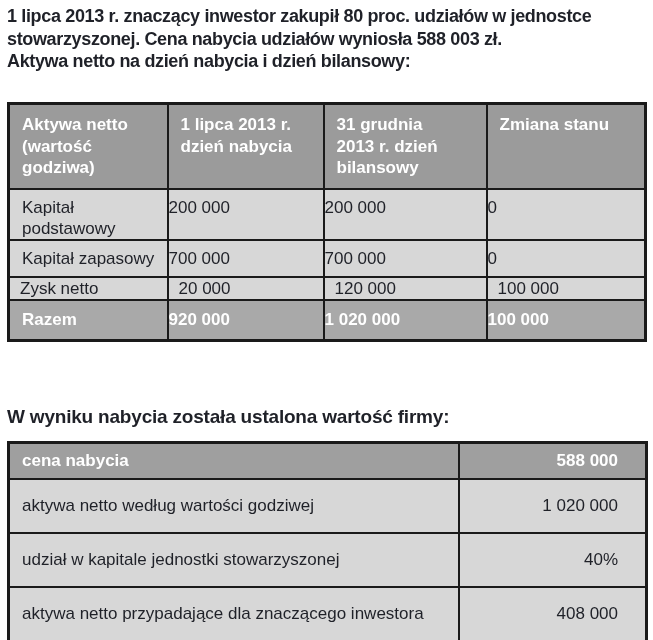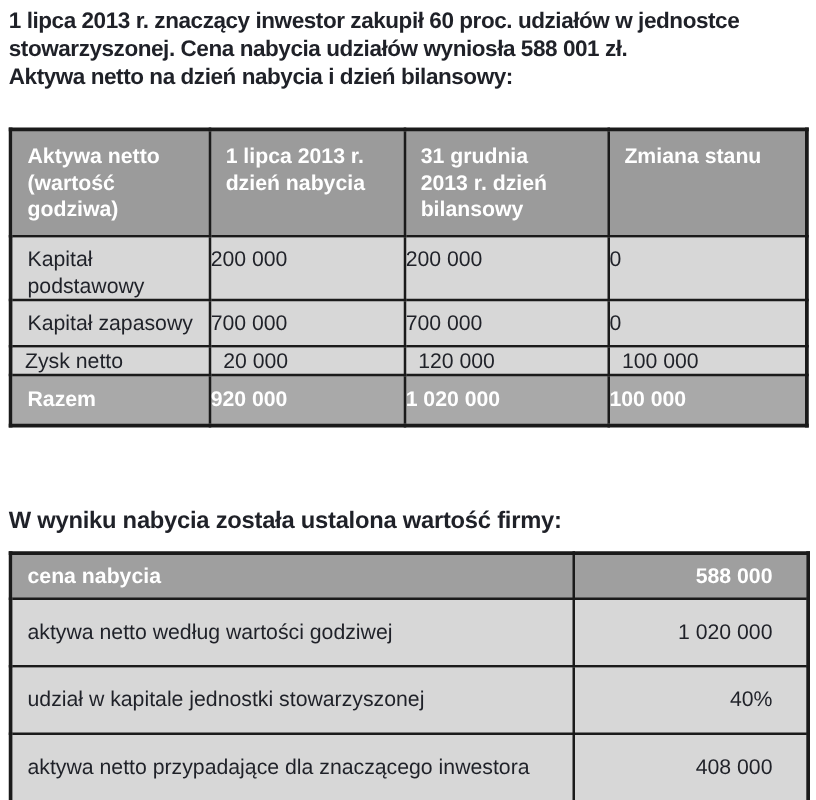--- a/index.html
+++ b/index.html
@@ -104,22 +104,22 @@
     background: #9f9f9f;
     color: #ffffff;
     font-weight: 700;
   }
   .t2 tr.r-first td { height: 36px; }
 </style>
 </head>
 <body>
 
 <div class="intro">
-  <div class="line">1 lipca 2013 r. znaczący inwestor zakupił 60 proc. udziałów w jednostce</div>
-  <div class="line">stowarzyszonej. Cena nabycia udziałów wyniosła 588 001 zł.</div>
+  <div class="line">1 lipca 2013 r. znaczący inwestor zakupił 80 proc. udziałów w jednostce</div>
+  <div class="line">stowarzyszonej. Cena nabycia udziałów wyniosła 588 003 zł.</div>
   <div class="line">Aktywa netto na dzień nabycia i dzień bilansowy:</div>
 </div>
 
 <table class="t1">
   <colgroup>
     <col style="width:159px">
     <col style="width:156px">
     <col style="width:163px">
     <col style="width:159px">
   </colgroup>

